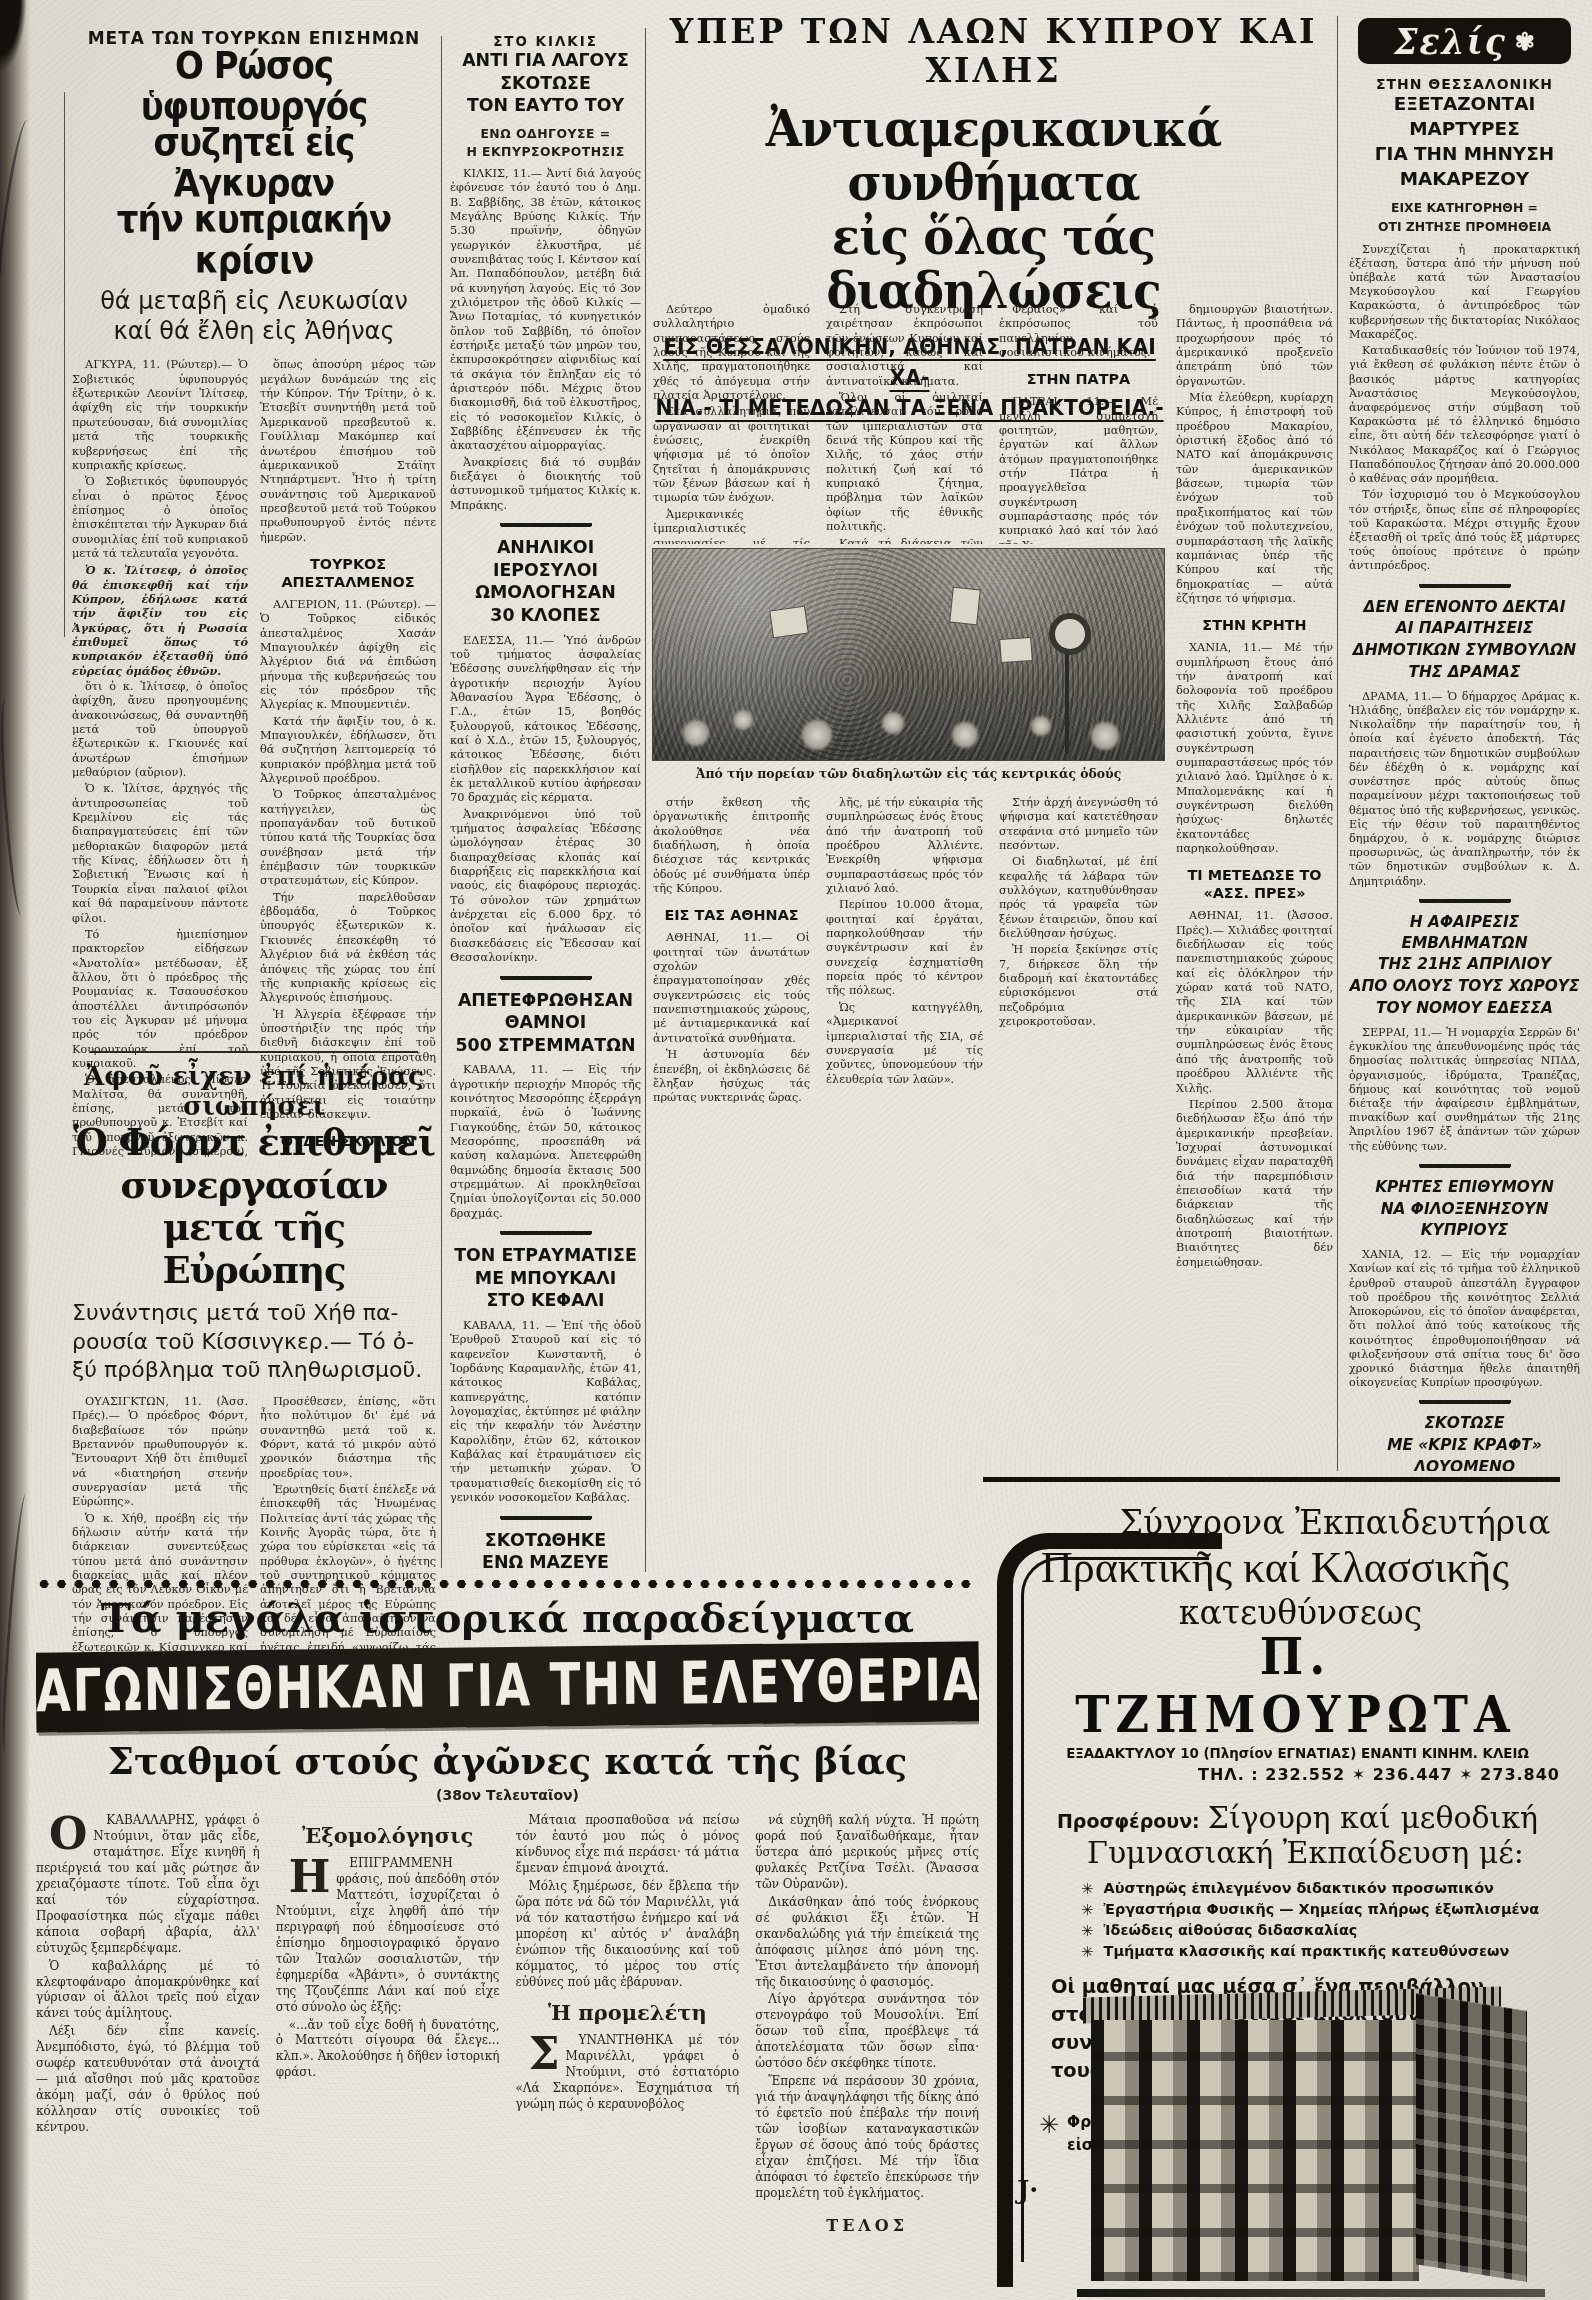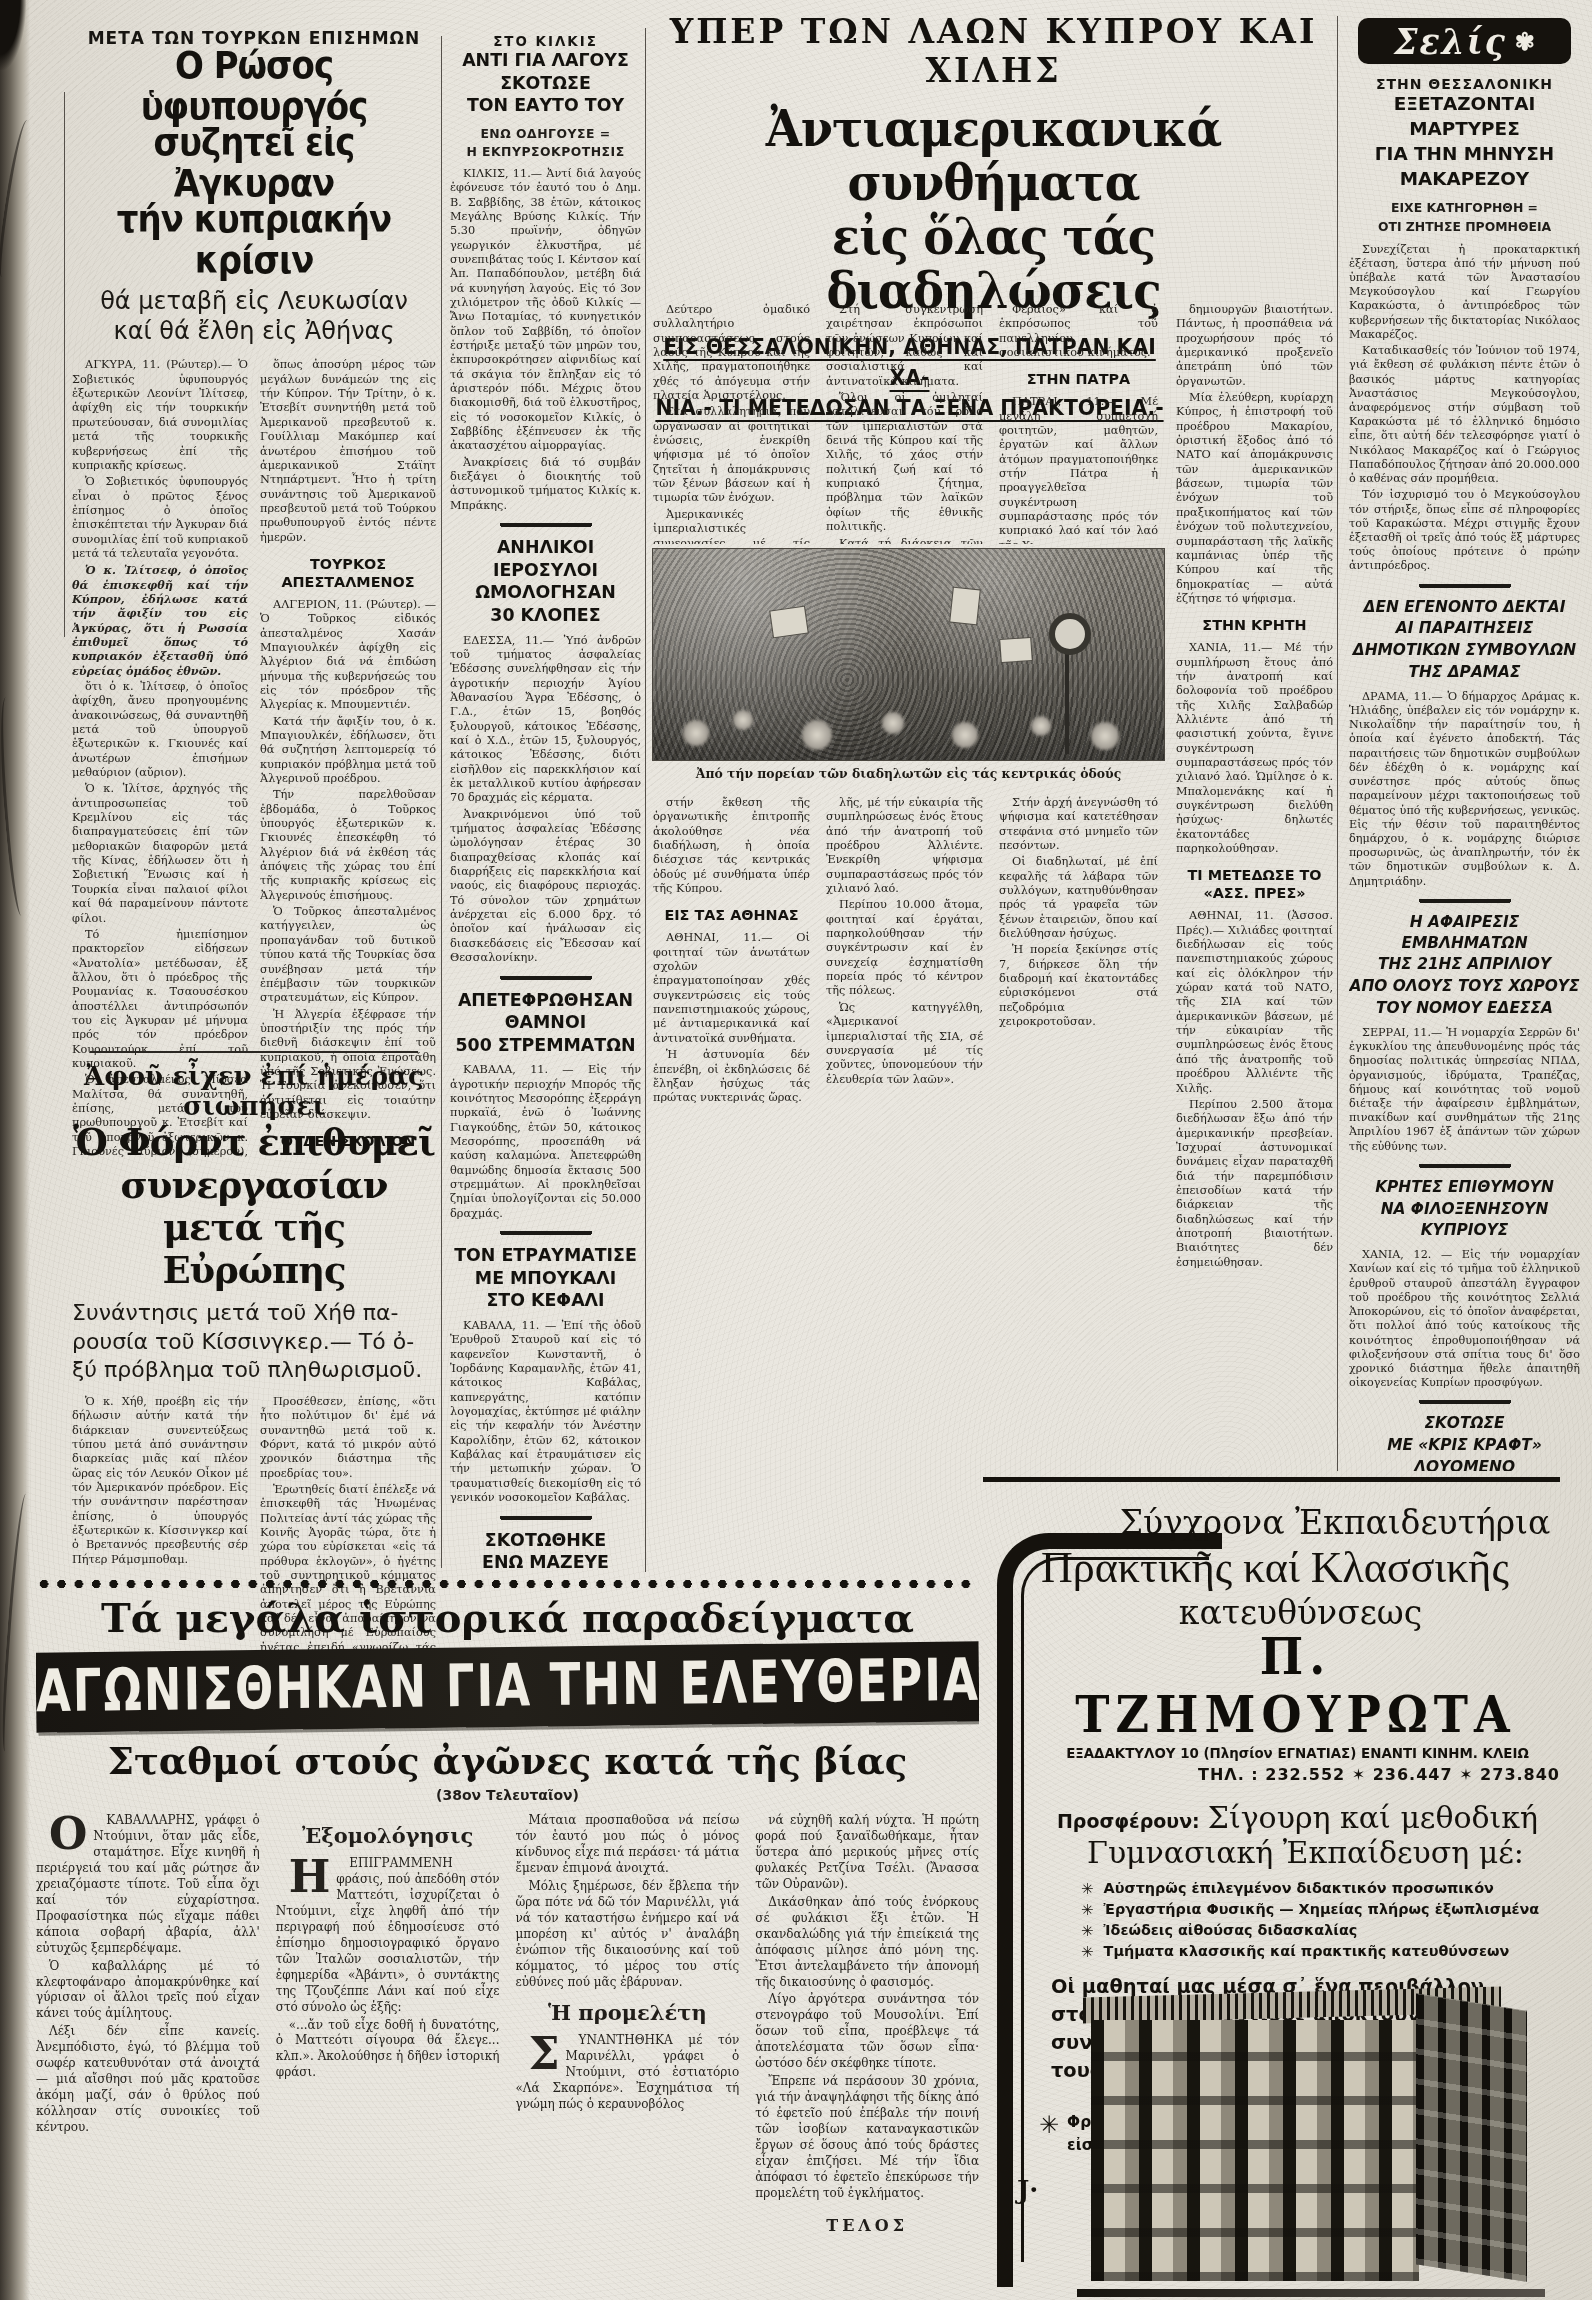--- a/index.html
+++ b/index.html
@@ -158,41 +158,42 @@
           </div>
       </div>
       <div style="width:176px">
         <div class="bt">
             <p>ὅπως ἀποσύρη μέρος τῶν μεγάλων δυνάμεών της εἰς τήν Κύπρον. Τήν Τρίτην, ὁ κ. Ἐτσεβίτ συνηντήθη μετά τοῦ Ἀμερικανοῦ πρεσβευτοῦ κ. Γουίλλιαμ Μακόμπερ καί ἀνωτέρου ἐπισήμου τοῦ ἀμερικανικοῦ Στάϊητ Ντηπάρτμεντ. Ἦτο ἡ τρίτη συνάντησις τοῦ Ἀμερικανοῦ πρεσβευτοῦ μετά τοῦ Τούρκου πρωθυπουργοῦ ἐντός πέντε ἡμερῶν.</p>
           </div>
         <div class="sub-h">ΤΟΥΡΚΟΣ ΑΠΕΣΤΑΛΜΕΝΟΣ</div>
         <div class="bt">
             <p>ΑΛΓΕΡΙΟΝ, 11. (Ρώυτερ). — Ὁ Τοῦρκος εἰδικός ἀπεσταλμένος Χασάν Μπαγιουλκέν ἀφίχθη εἰς Ἀλγέριον διά νά ἐπιδώση μήνυμα τῆς κυβερνήσεώς του εἰς τόν πρόεδρον τῆς Ἀλγερίας κ. Μπουμεντιέν.</p>
             <p>Κατά τήν ἄφιξίν του, ὁ κ. Μπαγιουλκέν, ἐδήλωσεν, ὅτι θά συζητήση λεπτομερείᾳ τό κυπριακόν πρόβλημα μετά τοῦ Ἀλγερινοῦ προέδρου.</p>
+            <p>Ὁ Τοῦρκος ἀπεσταλμένος κατήγγειλεν, ὡς προπαγάνδαν τοῦ δυτικοῦ τύπου κατά τῆς Τουρκίας ὅσα συνέβησαν μετά τήν ἐπέμβασιν τῶν τουρκικῶν στρατευμάτων, εἰς Κύπρον.</p>
             <p>Τήν παρελθοῦσαν ἑβδομάδα, ὁ Τοῦρκος ὑπουργός ἐξωτερικῶν κ. Γκιουνές ἐπεσκέφθη τό Ἀλγέριον διά νά ἐκθέση τάς ἀπόψεις τῆς χώρας του ἐπί τῆς κυπριακῆς κρίσεως εἰς Ἀλγερινούς ἐπισήμους.</p>
-            <p>Ὁ Τοῦρκος ἀπεσταλμένος κατήγγειλεν, ὡς προπαγάνδαν τοῦ δυτικοῦ τύπου κατά τῆς Τουρκίας ὅσα συνέβησαν μετά τήν ἐπέμβασιν τῶν τουρκικῶν στρατευμάτων, εἰς Κύπρον.</p>
             <p>Ἡ Ἀλγερία ἐξέφρασε τήν ὑποστήριξίν της πρός τήν διεθνῆ διάσκεψιν ἐπί τοῦ κυπριακοῦ, ἡ ὁποία ἐπροτάθη ὑπό τῆς Σοβιετικῆς Ἑνώσεως. Ἡ Τουρκία ἀνεκοίνωσεν, ὅτι ἀντιτίθεται εἰς τοιαύτην εὐρεῖαν διάσκεψιν.</p>
           </div>
         <div class="sub-h">ΟΥΔΕΝ ΣΧΟΛΙΟΝ</div>
 
       </div>
     </div>
   </div>
 
   <div class="abs" style="left:72px;top:1051px;width:364px">
     <div class="hr" style="width:328px;margin:0 auto 8px"></div>
     <div class="fd-kicker">Ἀφοῦ εἶχεν ἐπί ἡμέρας σιωπήσει</div>
     <div class="h-serif fd-h">Ὁ Φόρντ ἐπιθυμεῖ</div>
     <div class="h-serif fd-h">συνεργασίαν</div>
     <div class="h-serif fd-h">μετά τῆς Εὐρώπης</div>
     <div class="fd-deck">Συνάντησις μετά τοῦ Χήθ πα-</div>
     <div class="fd-deck" style="margin-top:0">ρουσία τοῦ Κίσσινγκερ.— Τό ὀ-</div>
     <div class="fd-deck" style="margin-top:0">ξύ πρόβλημα τοῦ πληθωρισμοῦ.</div>
     <div class="cols" style="gap:12px;margin-top:10px;height:261px">
       <div style="width:176px" class="bt">
+          <p>ΟΥΑΣΙΓΚΤΩΝ, 11. (Ἀσσ. Πρές).— Ὁ πρόεδρος Φόρντ, διαβεβαίωσε τόν πρώην Βρεταννόν πρωθυπουργόν κ. Ἔντουαρντ Χήθ ὅτι ἐπιθυμεῖ νά «διατηρήση στενήν συνεργασίαν μετά τῆς Εὐρώπης».</p>
           <p>Ὁ κ. Χήθ, προέβη εἰς τήν δήλωσιν αὐτήν κατά τήν διάρκειαν συνεντεύξεως τύπου μετά ἀπό συνάντησιν διαρκείας μιᾶς καί πλέον ὥρας εἰς τόν Λευκόν Οἶκον μέ τόν Ἀμερικανόν πρόεδρον. Εἰς τήν συνάντησιν παρέστησαν ἐπίσης, ὁ ὑπουργός ἐξωτερικῶν κ. Κίσσινγκερ καί ὁ Βρεταννός πρεσβευτής σέρ Πήτερ Ράμσμποθαμ.</p>
         </div>
       <div style="width:176px" class="bt">
           <p>Προσέθεσεν, ἐπίσης, «ὅτι ἦτο πολύτιμον δι' ἐμέ νά συναντηθῶ μετά τοῦ κ. Φόρντ, κατά τό μικρόν αὐτό χρονικόν διάστημα τῆς προεδρίας του».</p>
           <p>Ἐρωτηθείς διατί ἐπέλεξε νά ἐπισκεφθῆ τάς Ἡνωμένας Πολιτείας ἀντί τάς χώρας τῆς Κοινῆς Ἀγορᾶς τώρα, ὅτε ἡ χώρα του εὑρίσκεται «εἰς τά πρόθυρα ἐκλογῶν», ὁ ἡγέτης τοῦ συντηρητικοῦ κόμματος ἀπήντησεν ὅτι ἡ Βρεταννία ἀποτελεῖ μέρος τῆς Εὐρώπης καί δέν εἶναι ἀπαραίτητον νά συνομιλήση μέ Εὐρωπαίους ἡγέτας ἐπειδή «γνωρίζω τάς ἀπόψεις των καί γνωρίζουν τάς ἰδικάς μου».</p>
         </div>
     </div>
   </div>
 
   <div class="abs" style="left:450px;top:34px;width:191px;height:1538px;overflow:hidden">

